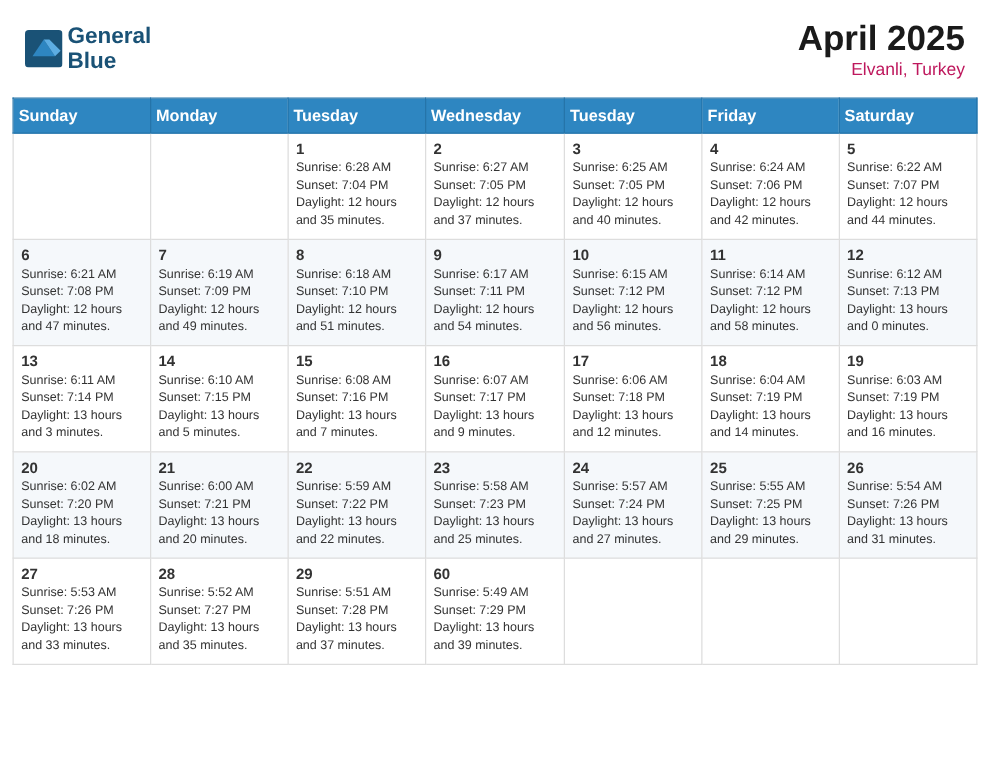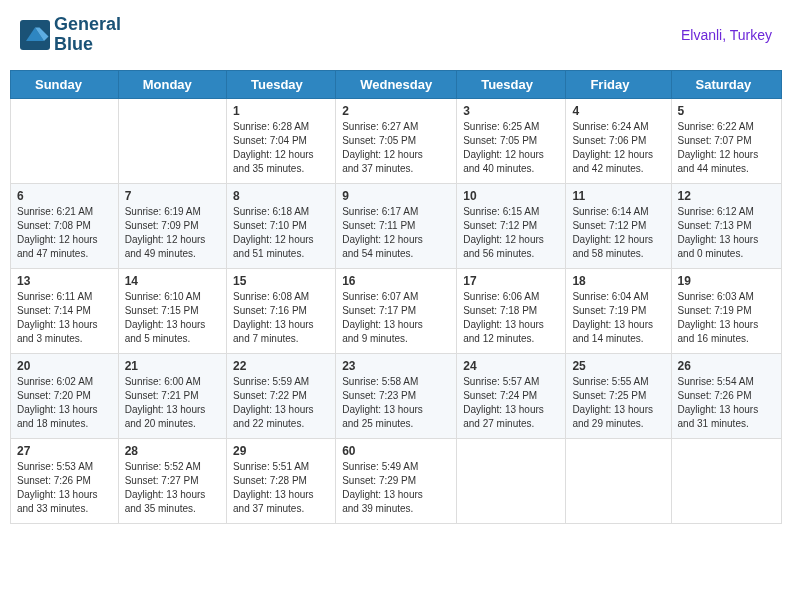--- a/index.html
+++ b/index.html
@@ -35,32 +35,32 @@
     .title-block {
       text-align: right;
     }
     .month-title {
       font-size: 28px;
       font-weight: bold;
       color: #1a1a1a;
     }
     .location {
       font-size: 14px;
-      color: #6d28d9;
+      color: #be185d;
     }
     .calendar {
       width: 100%;
       border-collapse: collapse;
       border: 1px solid #ccc;
     }
     .calendar th {
       background-color: #2e86c1;
       color: #fff;
       text-align: left;
-      padding: 6px 24px;
+      padding: 6px 4px;
       font-size: 13px;
       border: 1px solid #2574a9;
     }
     .calendar td {
       vertical-align: top;
       border: 1px solid #ddd;
       padding: 5px 6px;
       font-size: 10.5px;
       color: #333;
       width: 113px;
@@ -100,20 +100,21 @@
       <rect x="0" y="0" width="40" height="40" rx="4" fill="#1a5276"></rect>
       <polygon points="8,28 20,10 32,28" fill="#2e86c1"></polygon>
       <polygon points="20,10 32,28 38,22 26,10" fill="#5dade2"></polygon>
     </svg>
     <div class="logo-text">
       <div>General</div>
       <div>Blue</div>
     </div>
   </div>
   <div class="title-block">
+    <div class="month-title">April 2025</div>
     <div class="location">Elvanli, Turkey</div>
   </div>
 </div>
 
 <table class="calendar">
   <thead>
     <tr>
     <th>Sunday</th>
         <th>Monday</th>
         <th>Tuesday</th>

